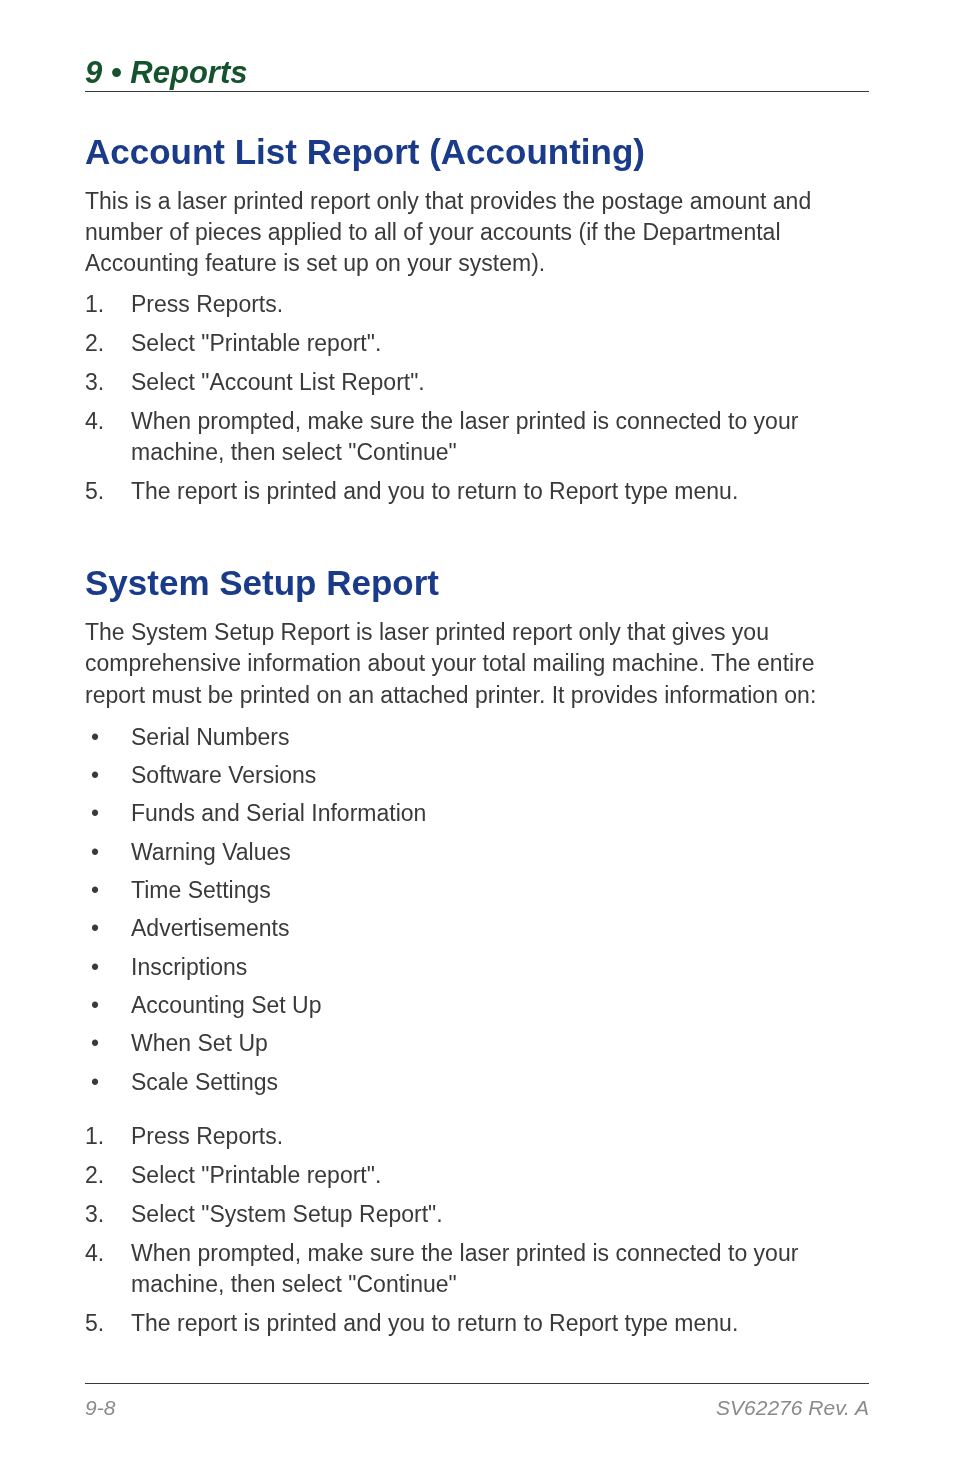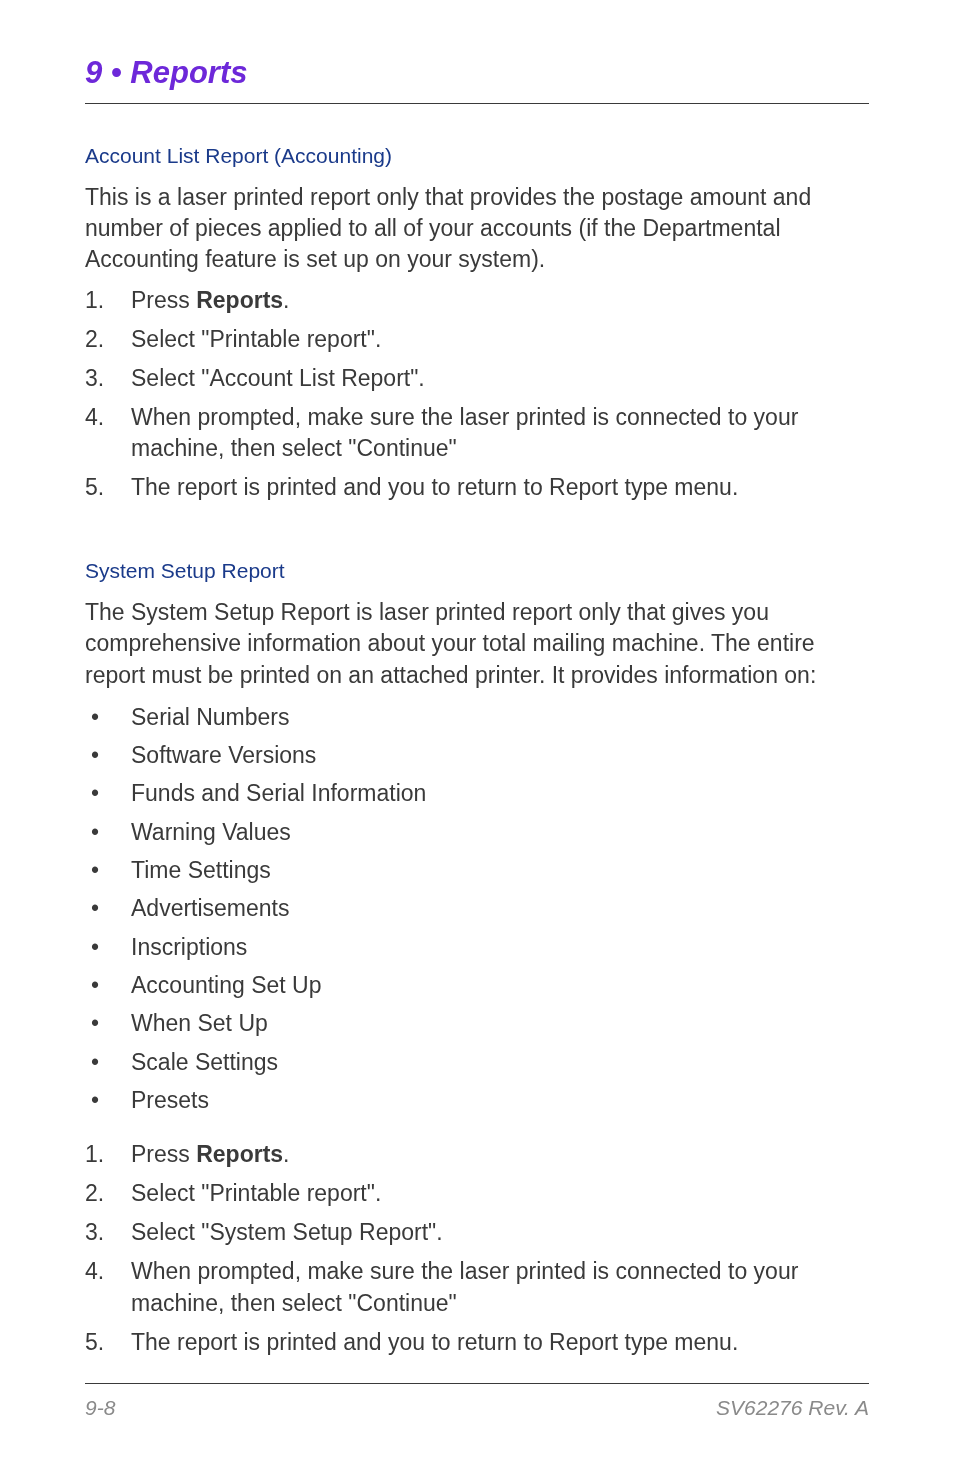--- a/index.html
+++ b/index.html
@@ -11,32 +11,32 @@
       position: relative;
       color: #3a3a3a;
     }
     .page {
       padding: 55px 85px 0 85px;
     }
     .chapter-header {
       font-style: italic;
       font-weight: bold;
       font-size: 31px;
-      color: #6d28d9;
-      padding-bottom: 12px;
+      color: #14532d;
+      padding-bottom: 0;
       border-bottom: 1.5px solid #3a3a3a;
       margin-bottom: 40px;
     }
     .section {
       margin-bottom: 56px;
     }
     .section-title {
       color: #1a3a8a;
-      font-size: 21px;
-      font-weight: normal;
+      font-size: 35px;
+      font-weight: bold;
       margin-bottom: 14px;
     }
     .body-text {
       font-size: 23px;
       line-height: 1.35;
       color: #3a3a3a;
       margin-bottom: 10px;
     }
     ol.numbered {
       list-style: none;
@@ -70,21 +70,21 @@
       padding-left: 46px;
       position: relative;
       margin-bottom: 5px;
     }
     ul.bulleted li::before {
       content: "•";
       position: absolute;
       left: 6px;
       top: 0;
     }
-    .bold { font-weight: bold; }
+    .bold { font-weight: normal; }
     .footer {
       position: absolute;
       bottom: 55px;
       left: 85px;
       right: 85px;
       border-top: 1.5px solid #3a3a3a;
       padding-top: 12px;
       display: flex;
       justify-content: space-between;
       align-items: center;
@@ -118,21 +118,20 @@
       <li>Serial Numbers</li>
       <li>Software Versions</li>
       <li> Funds and Serial Information</li>
       <li>Warning Values</li>
       <li>Time Settings</li>
       <li>Advertisements</li>
       <li>Inscriptions</li>
       <li>Accounting Set Up</li>
       <li>When Set Up</li>
       <li>Scale Settings</li>
-      <li>Presets</li>
     </ul>
     <ol class="numbered">
       <li><span>Press </span><span class="bold">Reports</span><span>.</span></li>
       <li>Select "Printable report".</li>
       <li>Select "System Setup Report".</li>
       <li>When prompted, make sure the laser printed is connected to your machine, then select "Continue"</li>
       <li>The report is printed and you to return to Report type menu.</li>
     </ol>
   </div>
 </div>

